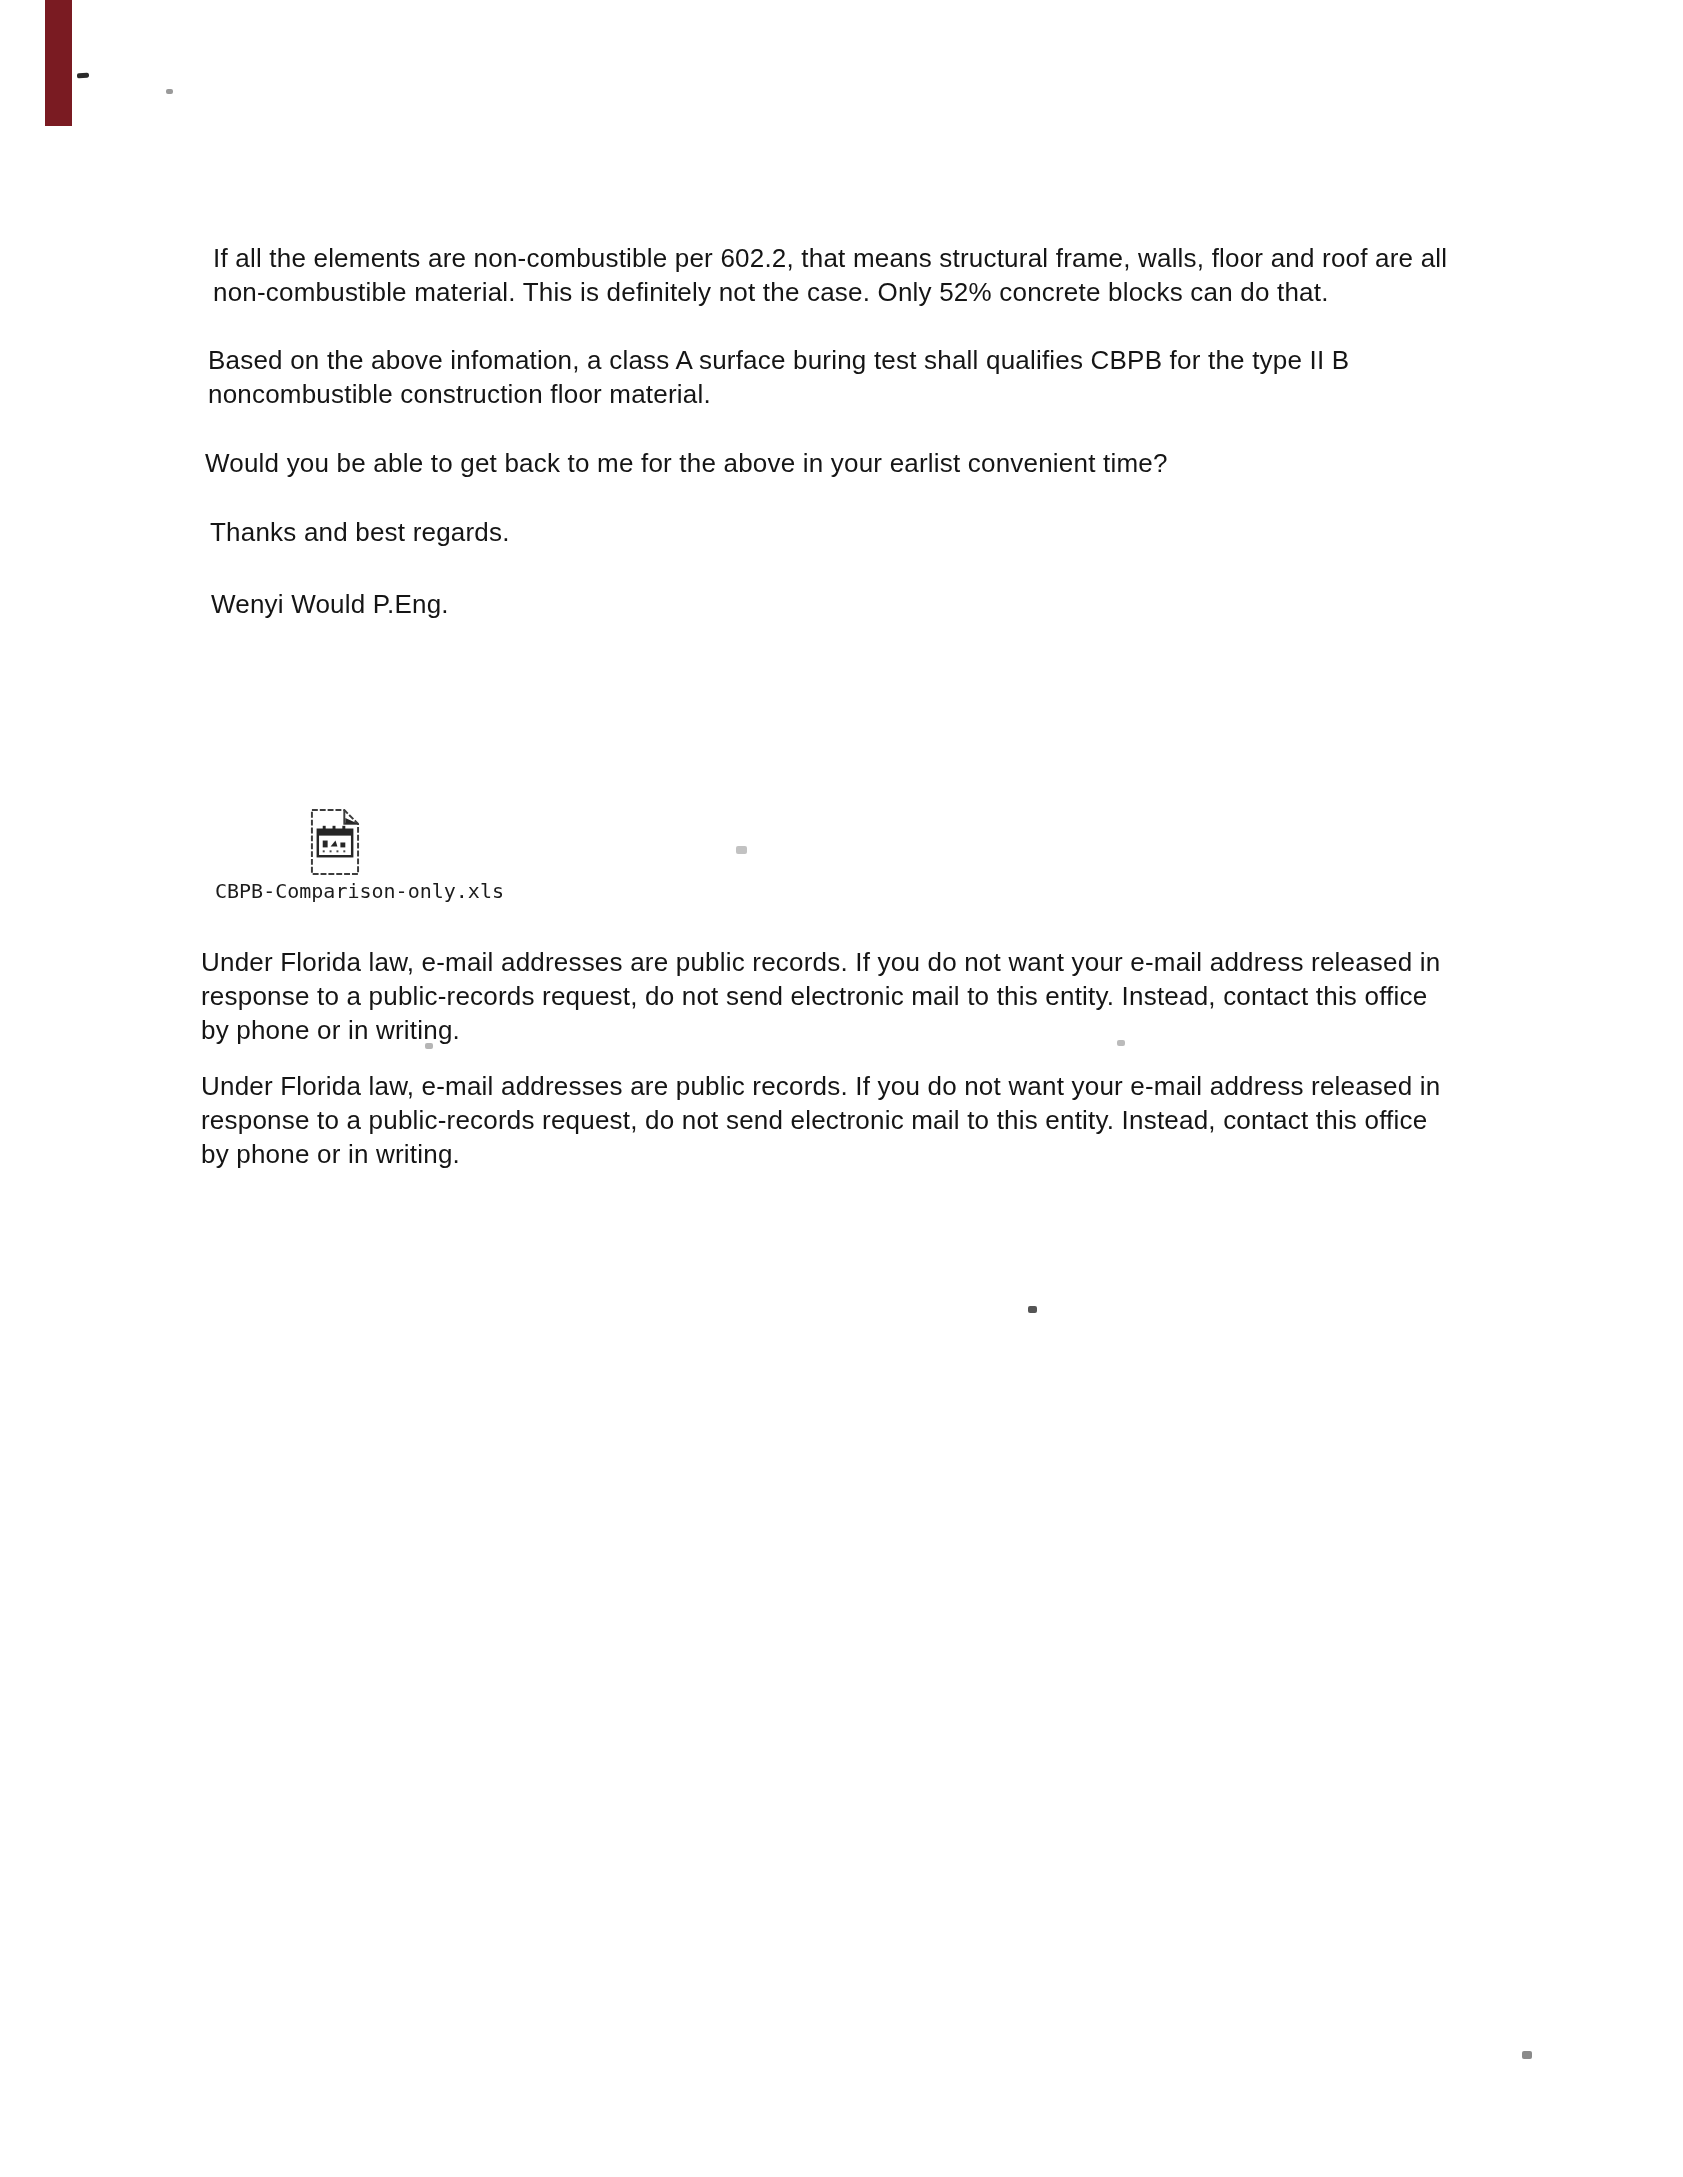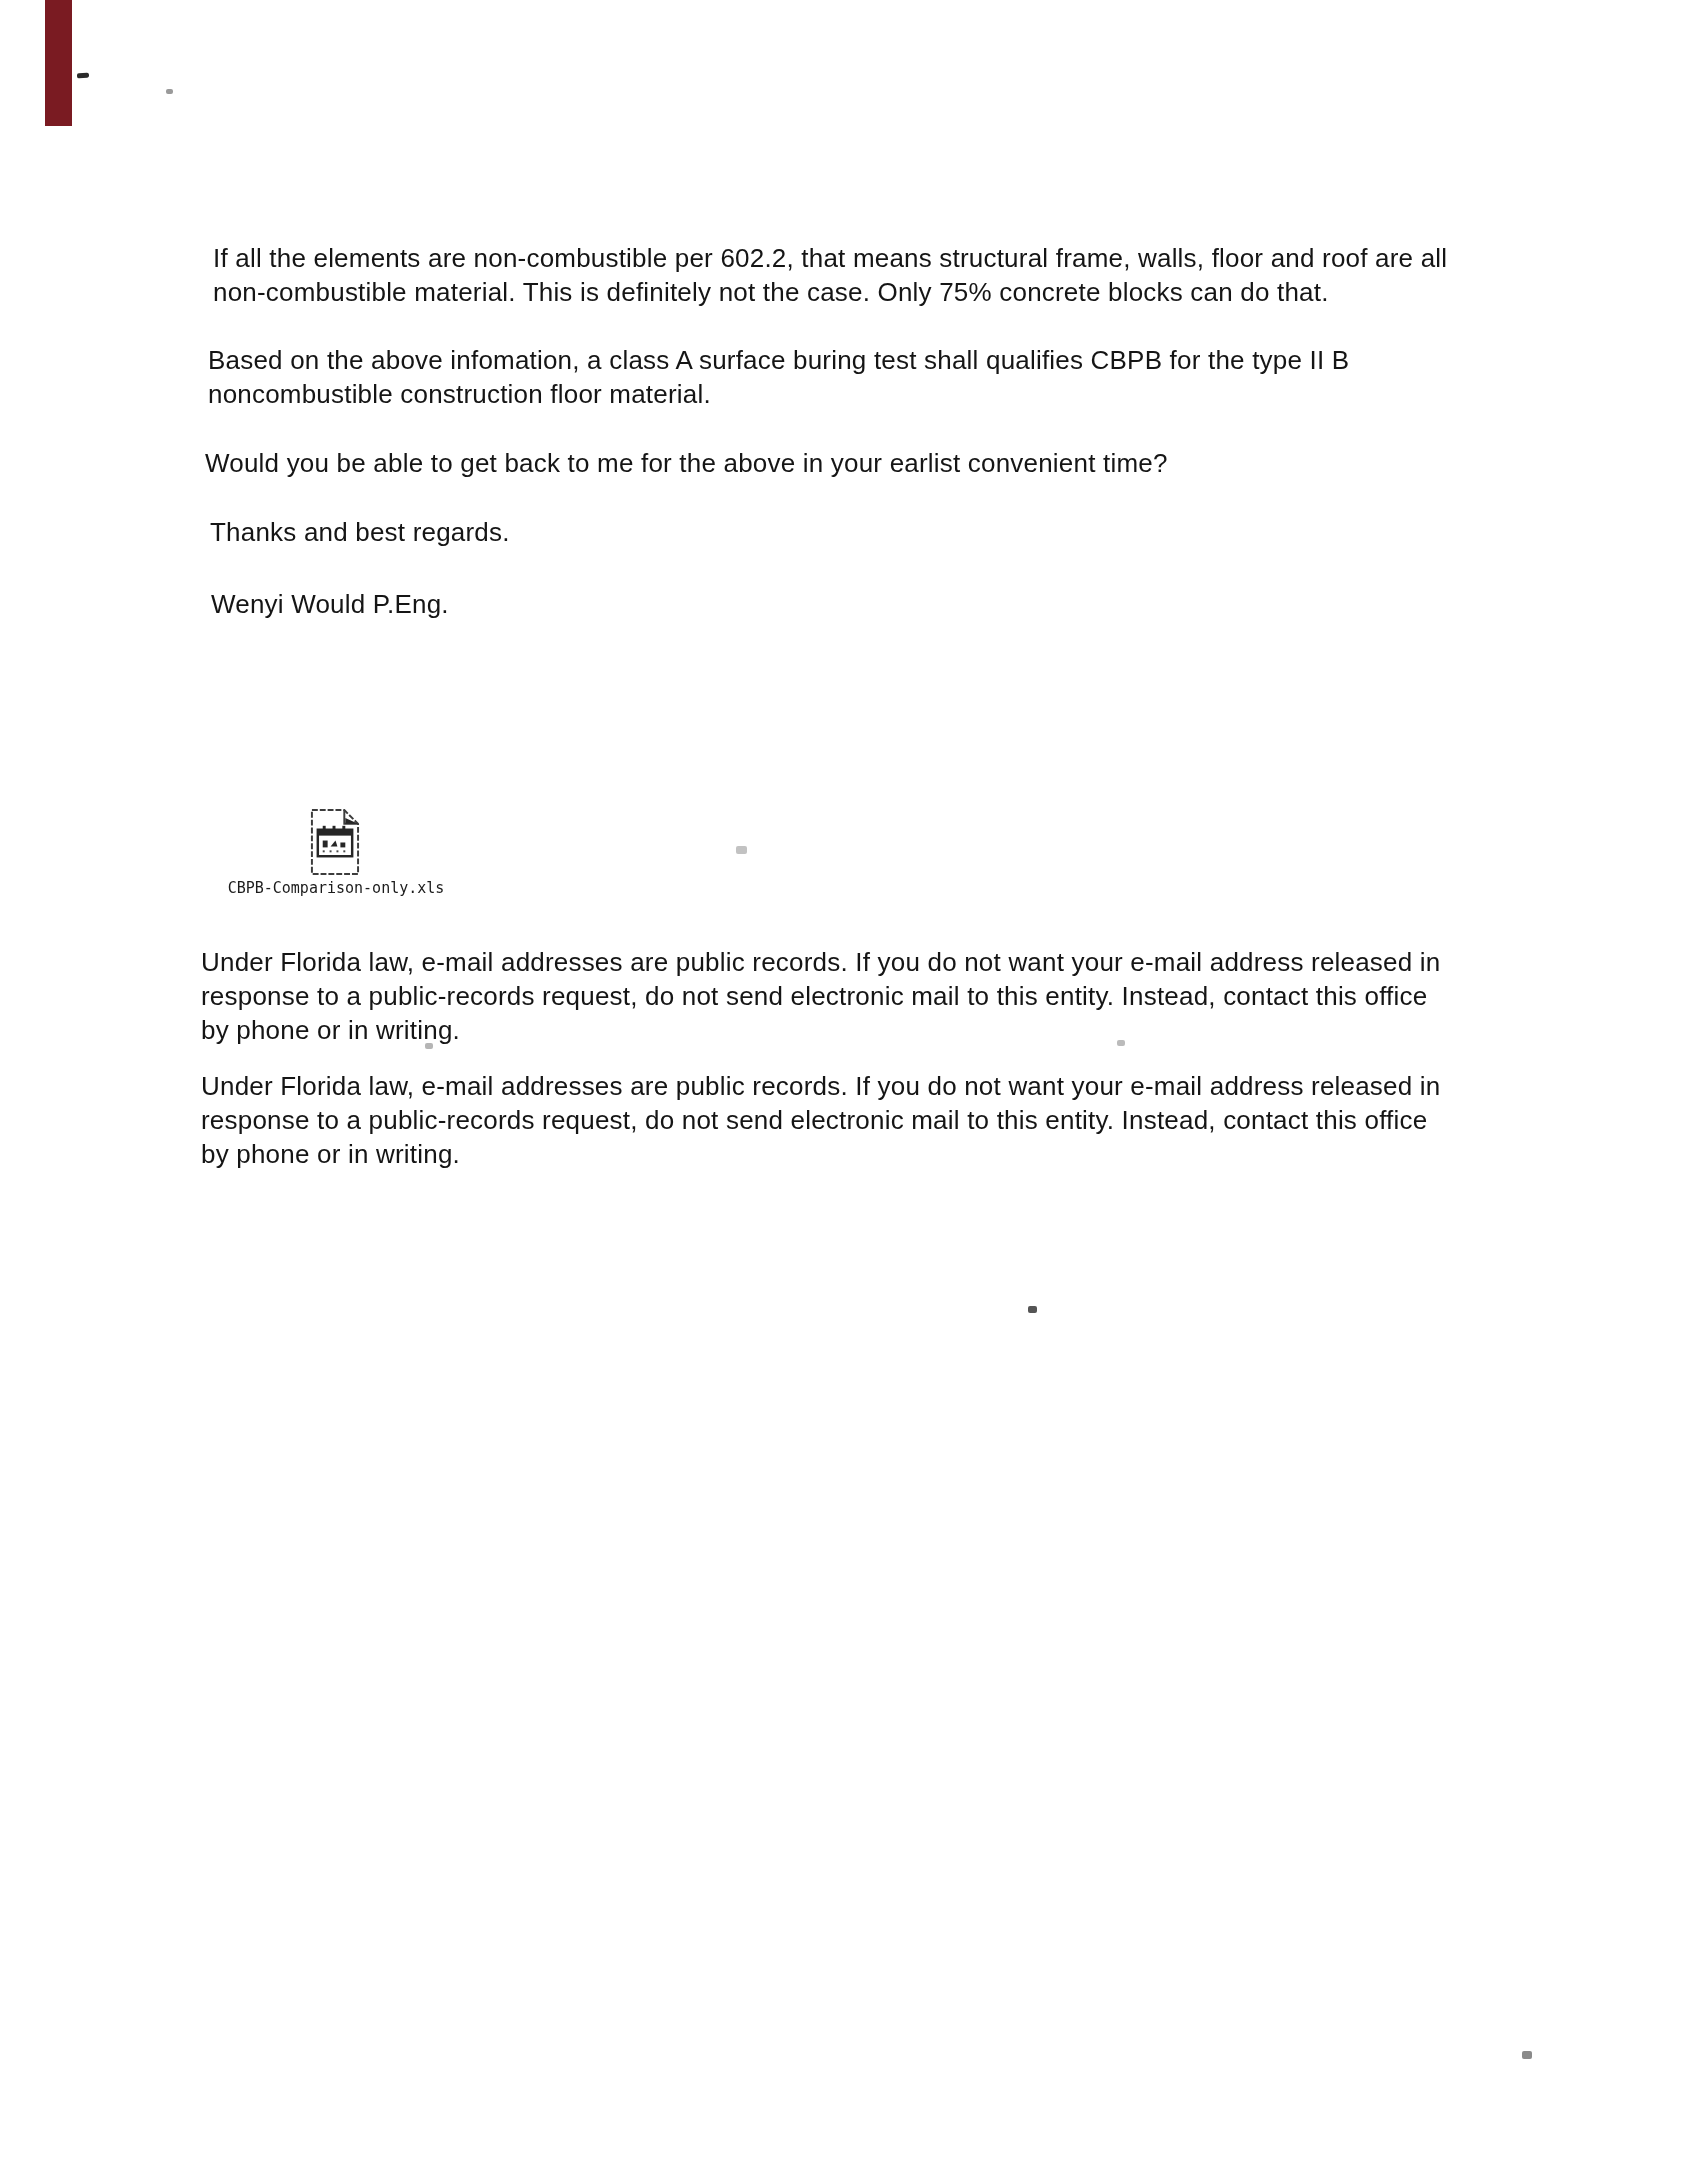--- a/index.html
+++ b/index.html
@@ -50,21 +50,21 @@
     position: absolute;
     left: 308px; top: 807px;
     width: 53px; height: 70px;
   }
   .attachment-label {
     position: absolute;
     left: 215px; top: 879px;
     width: 242px;
     text-align: center;
     font-family: "DejaVu Sans Mono", monospace;
-    font-size: 15px;
+    font-size: 20px;
     letter-spacing: 0px;
     color: #1c1c1c;
     white-space: nowrap;
   }
 </style>
 </head>
 <body>
 
 <div class="page">
 
@@ -72,21 +72,21 @@
   <div class="speck speck-dash"></div>
   <div class="speck speck-2"></div>
   <div class="speck speck-3"></div>
   <div class="speck speck-4"></div>
   <div class="speck speck-5"></div>
   <div class="speck speck-6"></div>
   <div class="speck speck-7"></div>
 
   <div class="para" id="p1">
     <div>If all the elements are non-combustible per 602.2, that means structural frame, walls, floor and roof are all</div>
-    <div>non-combustible material. This is definitely not the case. Only 75% concrete blocks can do that.</div>
+    <div>non-combustible material. This is definitely not the case. Only 52% concrete blocks can do that.</div>
   </div>
 
   <div class="para" id="p3">Would you be able to get back to me for the above in your earlist convenient time?</div>
 
   <div class="para" id="p2">
     <div>Based on the above infomation, a class A surface buring test shall qualifies CBPB for the type II B</div>
     <div>noncombustible construction floor material.</div>
   </div>
 
   <div class="para" id="thanks">Thanks and best regards.</div>

